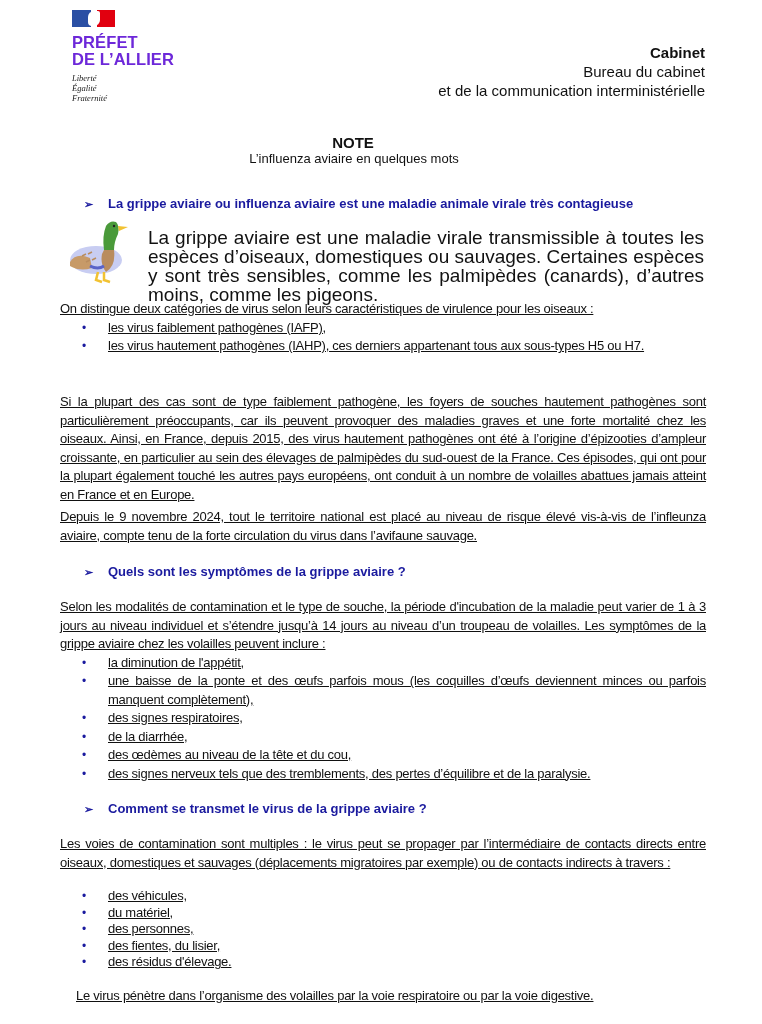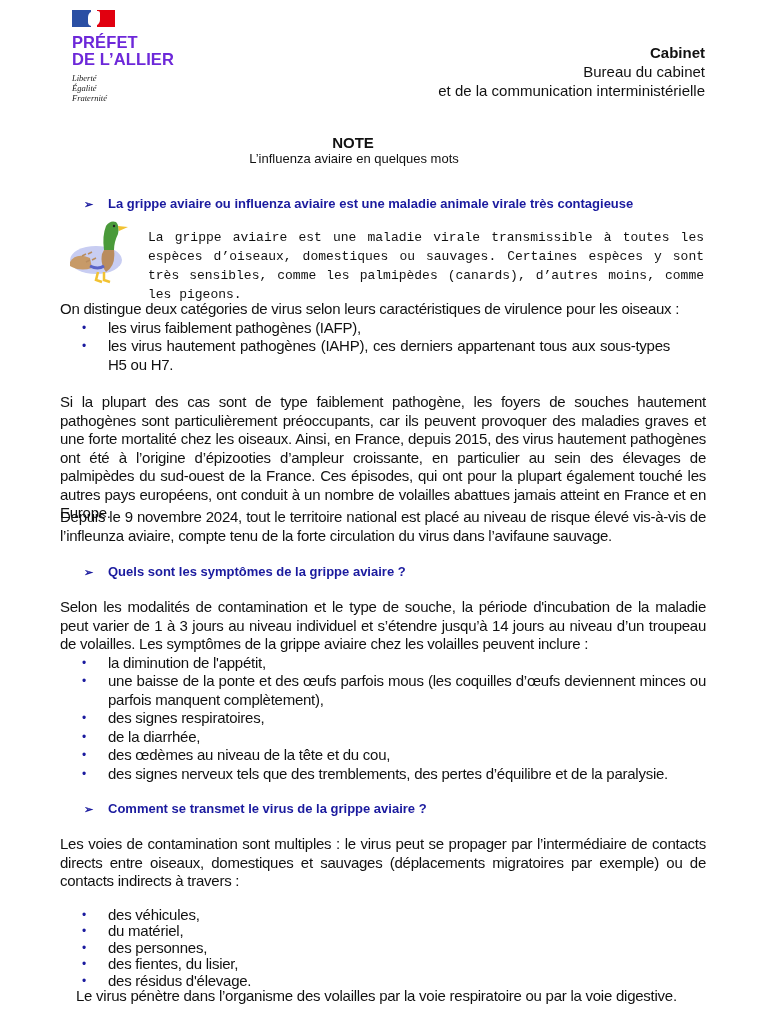--- a/index.html
+++ b/index.html
@@ -19,22 +19,22 @@
   
   .cab { right: 57px; top: 43px; text-align: right; font-size: 15px; line-height: 19px; }
   .cab .b { font-weight: bold; }
   
   .note-title { left: 0; width: 706px; top: 134px; text-align: center; font-weight: bold; font-size: 15px; }
   .note-sub { left: 0; width: 708px; top: 151px; text-align: center; font-size: 13px; }
   
   .h { font-weight: bold; color: #1a1a9e; font-size: 13px; }
   .h .arr { color: #1a1a9e; display: inline-block; width: 24px; font-size: 11px; }
   
-  .p { font-size: 13px; line-height: 19px; text-align: justify; font-family: Liberation Mono, monospace; }
-  .p2 { font-family: "Liberation Sans Narrow", "Liberation Sans", sans-serif; font-size: 15px; line-height: 18.5px; text-align: justify; letter-spacing: -0.25px; }
+  .p { font-size: 19px; line-height: 19px; text-align: justify; }
+  .p2 { font-family: "Liberation Sans Narrow", "Liberation Sans", sans-serif; font-size: 13px; line-height: 18.5px; text-align: justify; letter-spacing: -0.25px; text-decoration: underline; }
   ul.bl { list-style: none; margin: 0; padding: 0; }
   ul.bl li { position: relative; padding-left: 48px; }
   ul.bl li::before { content: "•"; color: #1a1a9e; position: absolute; left: 22px; top: 0; font-size: 12px; }
 </style>
 </head>
 <body>
 
 <div class="abs logo">
   <div class="flag">
     <div class="blue"></div>

